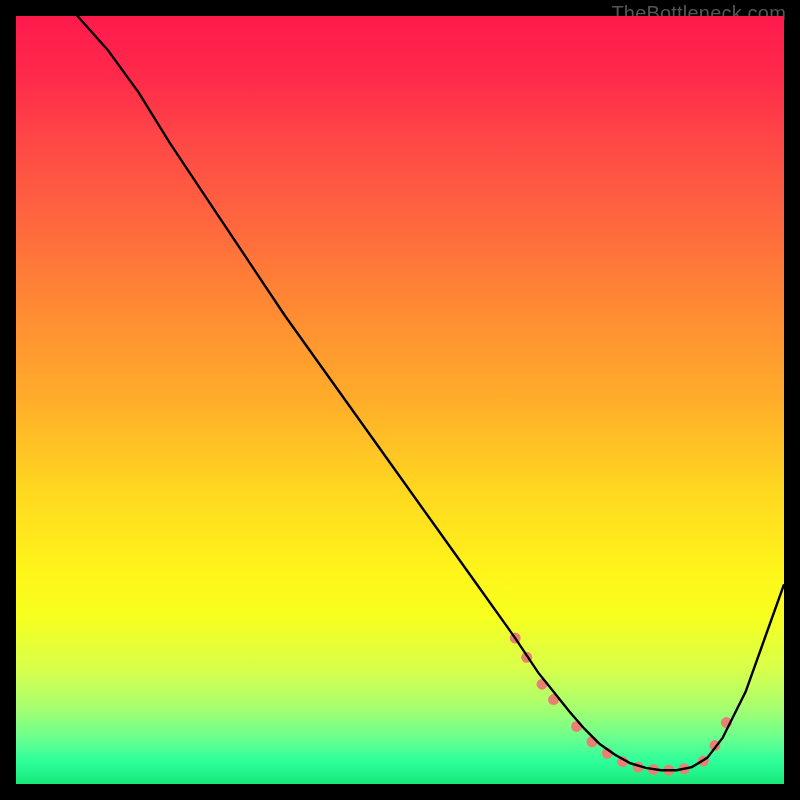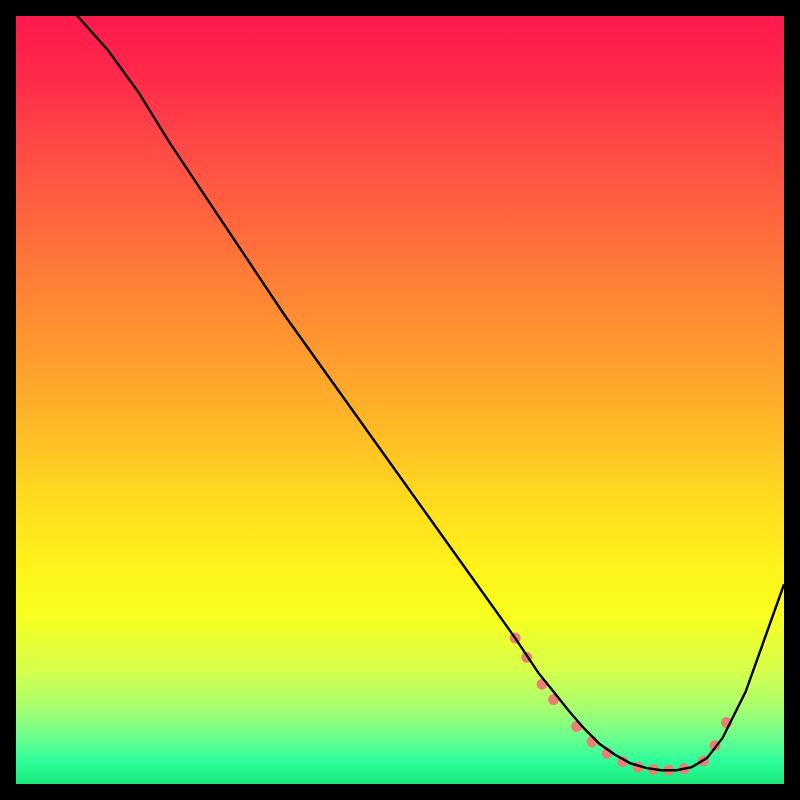--- a/index.html
+++ b/index.html
@@ -64,20 +64,21 @@
     left: 0;
     top: 0;
     width: 768px;
     height: 768px;
   }
 </style>
 </head>
 <body>
 
 <div class="frame">
+  <div class="watermark">TheBottleneck.com</div>
   <div class="plot">
     <div class="gradient"></div>
     <svg class="curve" viewBox="0 0 100 100" preserveAspectRatio="none">
       <g id="markers-group">
           <circle cx="65.000" cy="81.000" r="0.716" fill="#e98074"></circle>
           <circle cx="66.500" cy="83.500" r="0.716" fill="#e98074"></circle>
           <circle cx="68.500" cy="87.000" r="0.716" fill="#e98074"></circle>
           <circle cx="70.000" cy="89.000" r="0.716" fill="#e98074"></circle>
           <circle cx="73.000" cy="92.500" r="0.716" fill="#e98074"></circle>
           <circle cx="75.000" cy="94.500" r="0.716" fill="#e98074"></circle>

